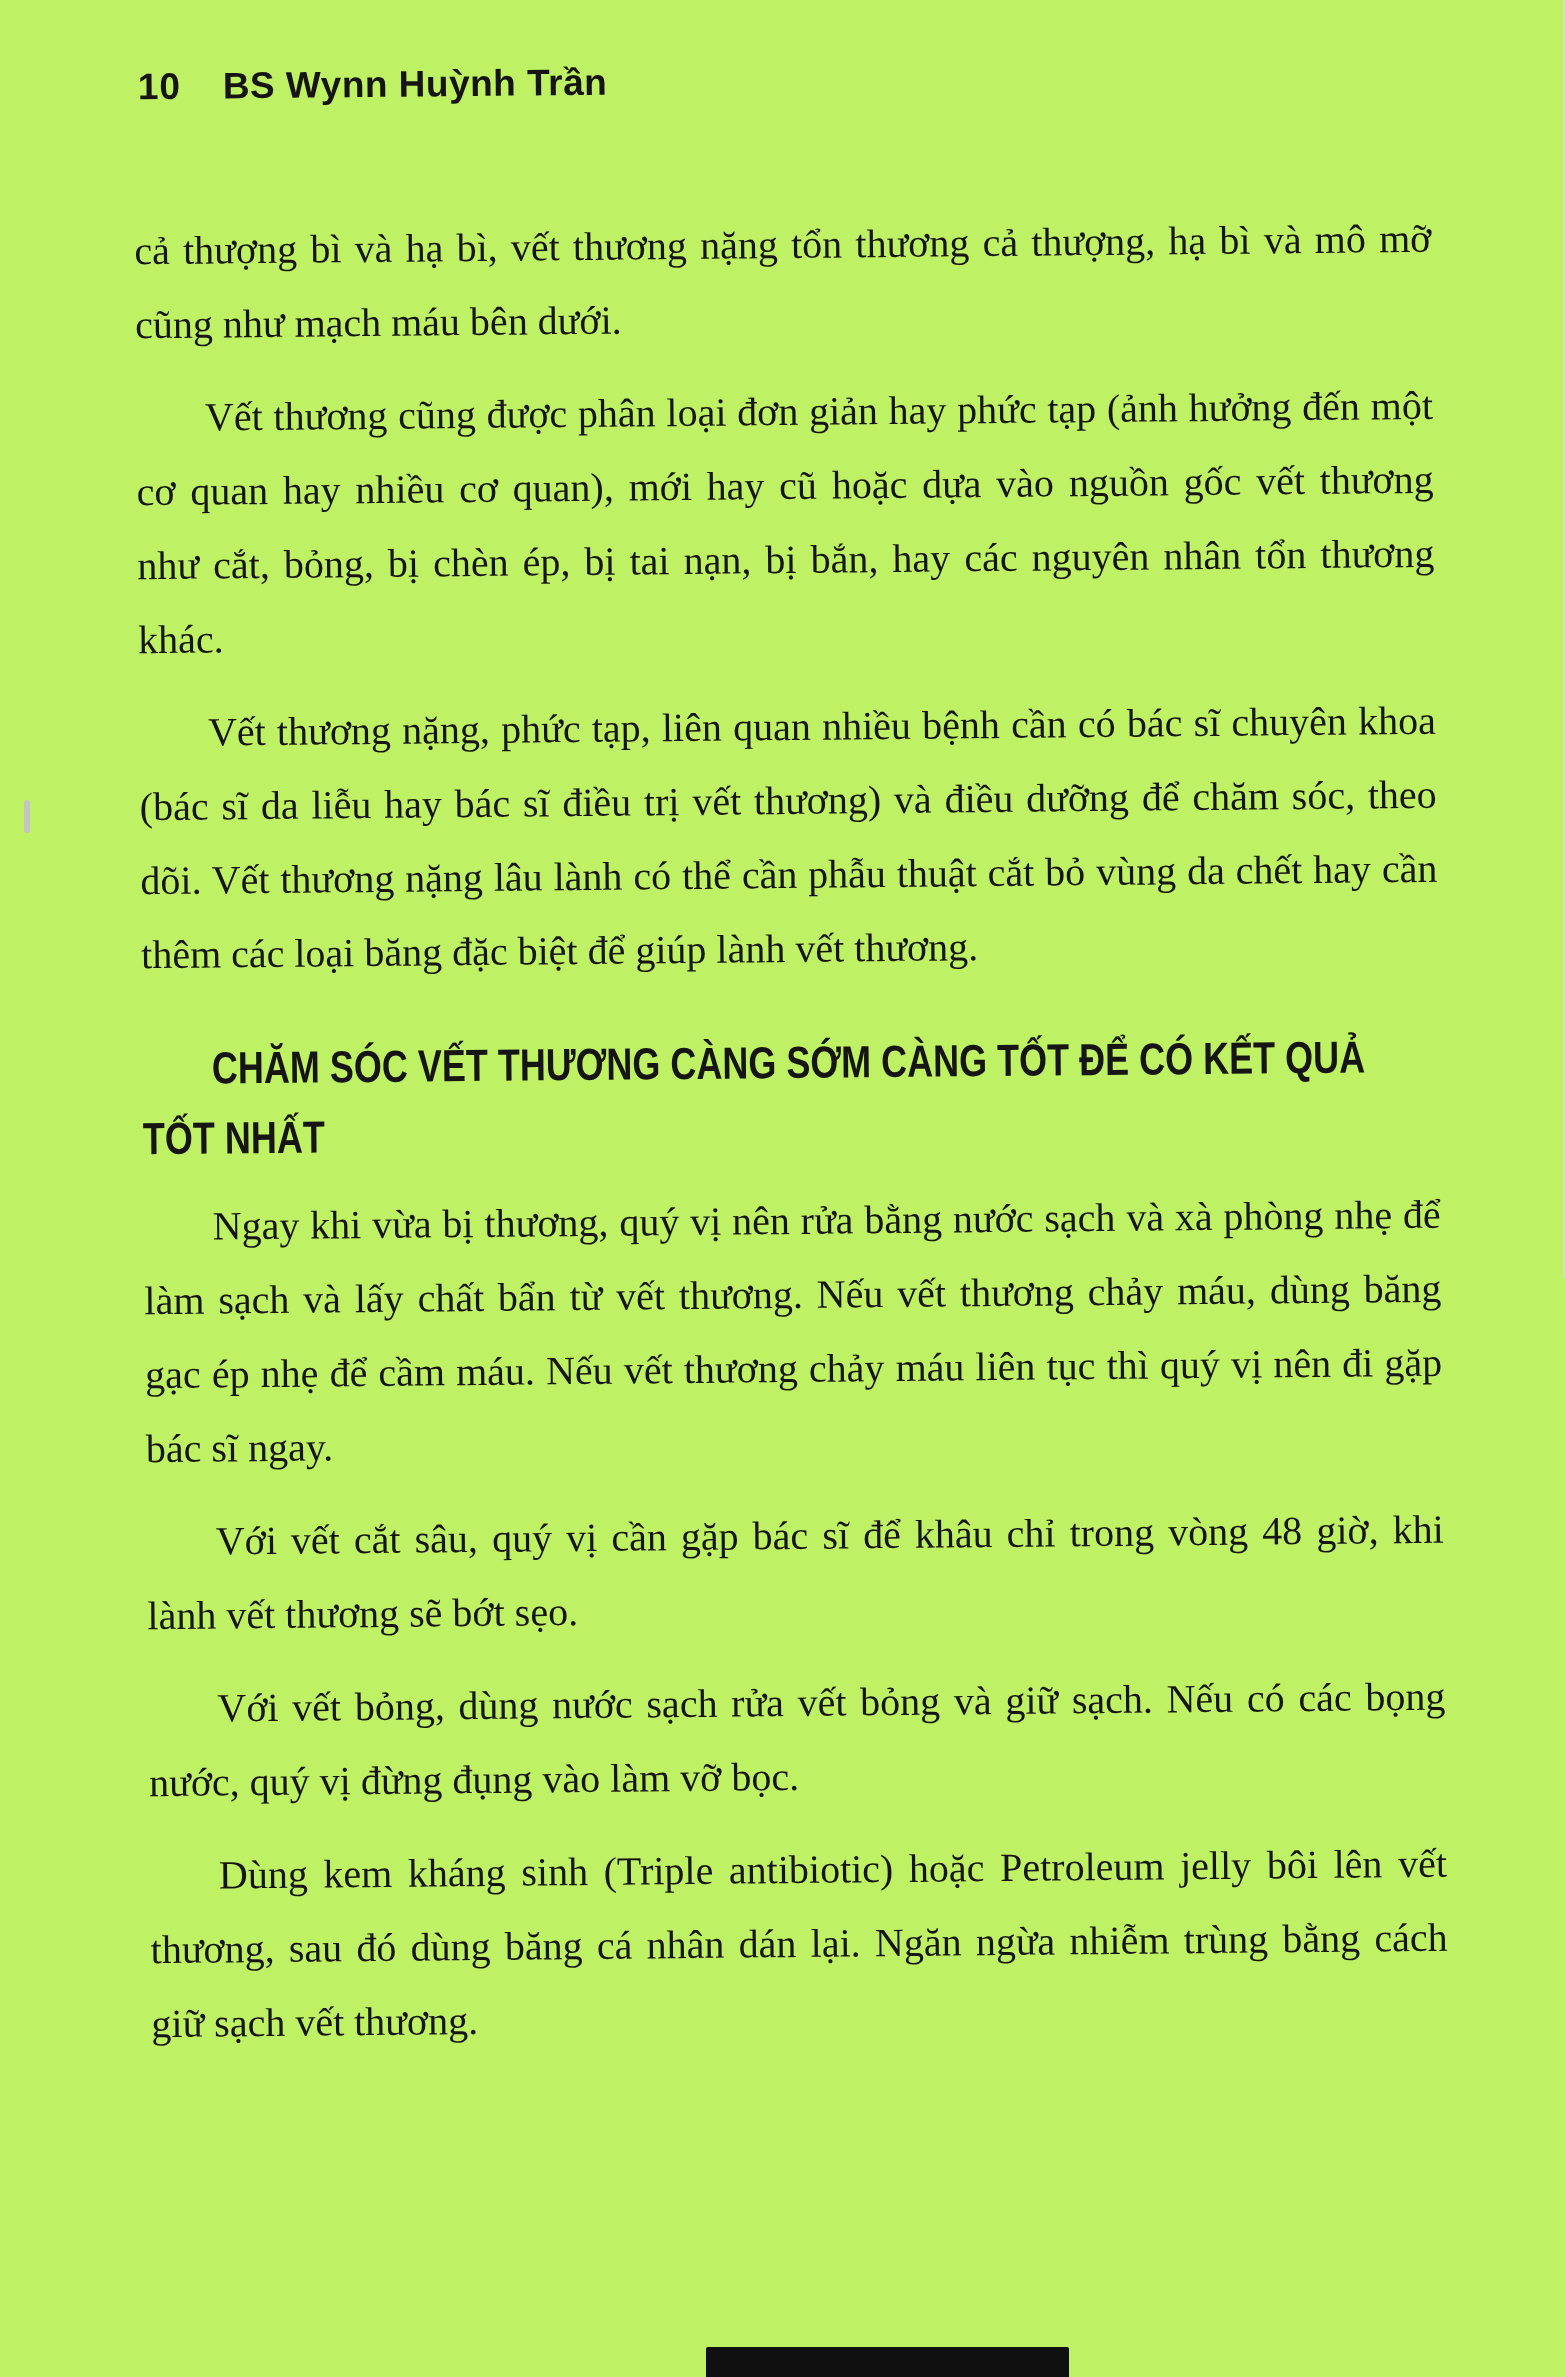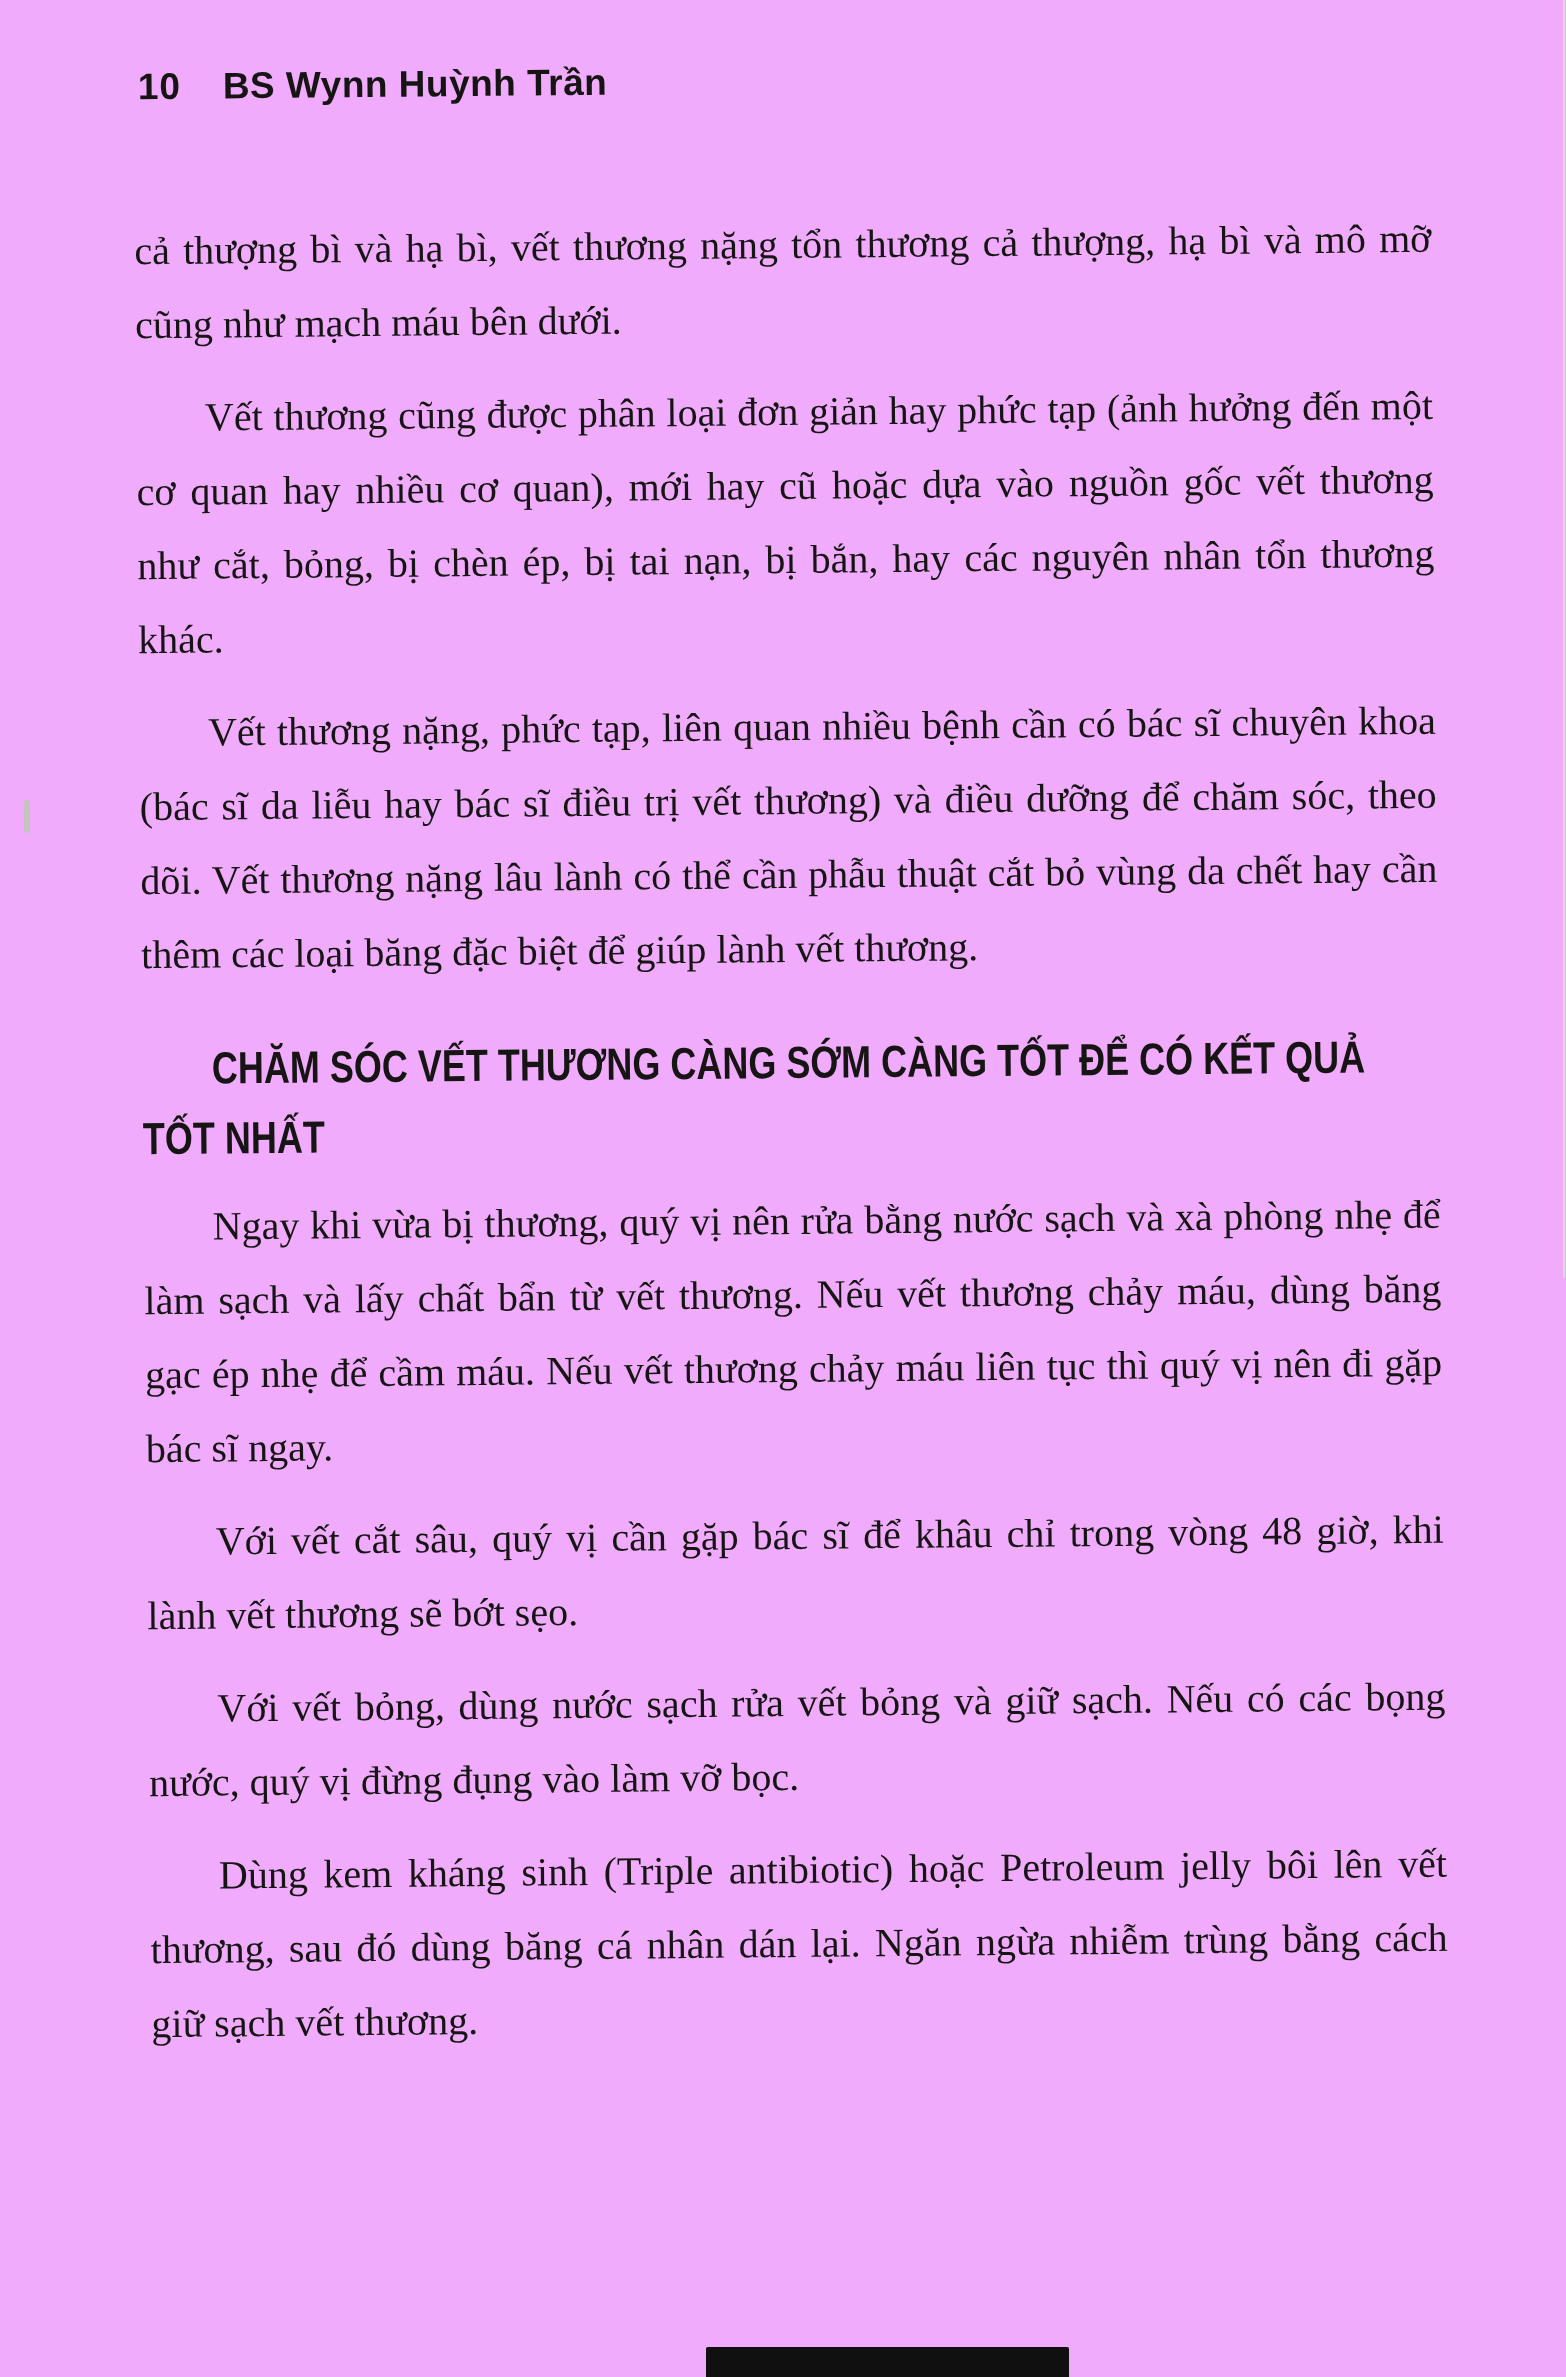--- a/index.html
+++ b/index.html
@@ -6,21 +6,21 @@
     margin: 0;
     padding: 0;
     background: #e9e7e2;
     font-family: "Liberation Serif", serif;
   }
   .page {
     position: relative;
     width: 1567px;
     height: 2377px;
     margin: 0 auto;
-    background: #f0abfc;
+    background: #bef264;
     overflow: hidden;
     color: #161514;
   }
   .rotate-wrap {
     position: absolute;
     left: 0; top: 0; right: 0;
     transform: rotate(-0.55deg);
     transform-origin: 50% 0;
   }
   

